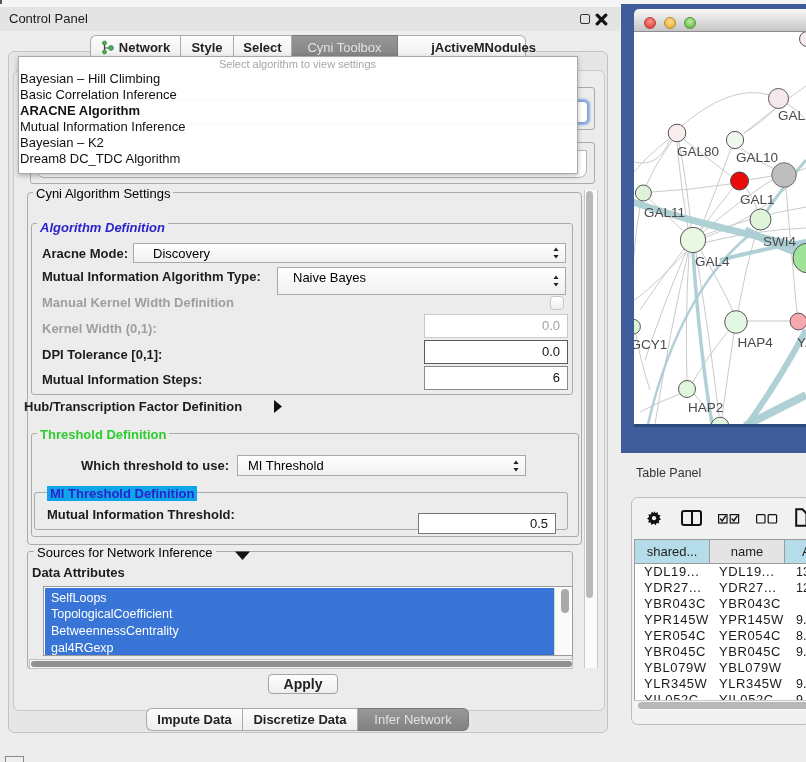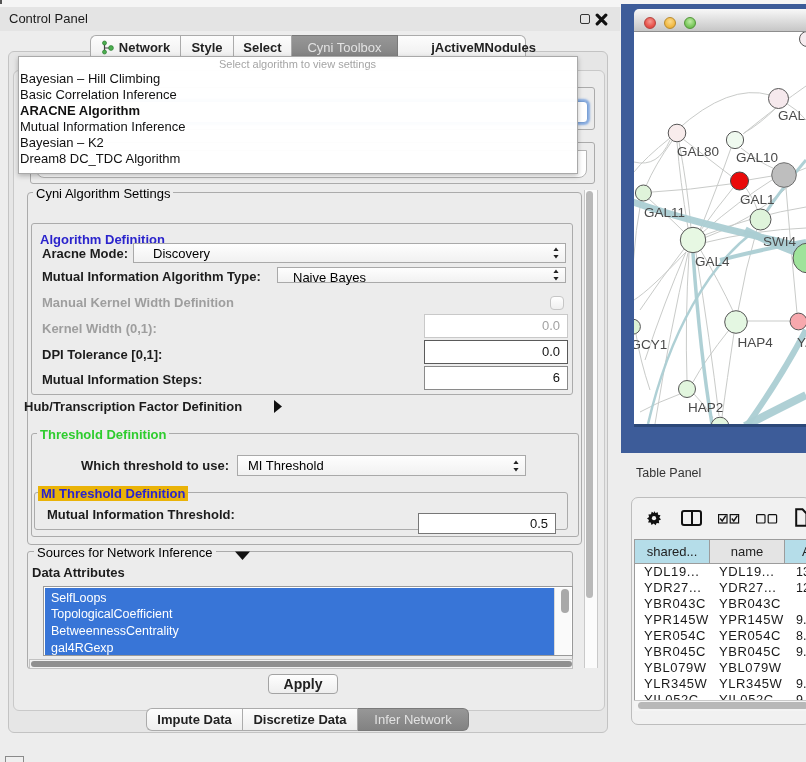--- a/index.html
+++ b/index.html
@@ -66,31 +66,31 @@
 <div class="abs" style="left:36px;top:101px;width:552px;height:22px;background:#fff;border:1px solid #b5b5b5;
   border-radius:4px;box-shadow:0 0 2px 2px rgba(100,150,220,0.75);border-color:#7aa0d4;box-sizing:border-box;"></div>
 <div class="grp" style="left:30px;top:142px;width:565px;height:42px;"></div>
 <div class="abs" style="left:36px;top:150px;width:551px;height:28px;background:#fff;border:1px solid #b5b5b5;
   border-radius:0 0 8px 8px;box-sizing:border-box;"></div>
 
 <div class="grp" style="left:27px;top:192px;width:555px;height:353px;border-radius:4px;"></div>
 <div class="gtitle" style="left:33px;top:186px;background:#ececec;">Cyni Algorithm Settings</div>
 
 <div class="grp" style="left:31px;top:223px;width:542px;height:172px;"></div>
-<div class="gtitle b" style="left:37px;top:232px;background:#ececec;color:#2a23cc;">Algorithm Definition</div>
+<div class="gtitle b" style="left:37px;top:220px;background:#ececec;color:#2a23cc;font-style:italic;">Algorithm Definition</div>
 
 <div class="lbl b" style="left:42px;top:246px;">Aracne Mode:</div>
 <div class="combo" style="left:133px;top:243px;width:433px;height:20px;">
   <span style="position:absolute;left:19px;top:2px;font-size:13px;">Discovery</span>
   <svg class="ar" viewBox="0 0 8 12">
       <path d="M4 0.5 L6.6 4 L1.4 4 Z M4 11.5 L6.6 8 L1.4 8 Z" fill="#222"></path>
     </svg>
 </div>
 <div class="lbl b" style="left:42px;top:269px;">Mutual Information Algorithm Type:</div>
-<div class="combo" style="left:277px;top:267px;width:289px;height:16px;">
+<div class="combo" style="left:277px;top:267px;width:289px;height:28px;">
   <span style="position:absolute;left:15px;top:2px;font-size:13px;">Naive Bayes</span>
   <svg class="ar" viewBox="0 0 8 12">
       <path d="M4 0.5 L6.6 4 L1.4 4 Z M4 11.5 L6.6 8 L1.4 8 Z" fill="#222"></path>
     </svg>
 </div>
 <div class="lbl b" style="left:42px;top:295px;color:#9e9e9e;">Manual Kernel Width Definition</div>
 <div class="abs" style="left:550px;top:296px;width:14px;height:14px;background:linear-gradient(#fff,#efefef);
   border:1px solid #c6c6c6;border-radius:4px;box-sizing:border-box;"></div>
 <div class="lbl b" style="left:42px;top:321px;color:#9e9e9e;">Kernel Width (0,1):</div>
 <div class="fld" style="left:424px;top:314px;width:144px;height:24px;border:1px solid #c9c9c9;
@@ -110,21 +110,21 @@
 <div class="grp" style="left:31px;top:433px;width:548px;height:104px;"></div>
 <div class="gtitle b" style="left:37px;top:427px;background:#ececec;color:#2ecc2e;">Threshold Definition</div>
 <div class="lbl b" style="left:81px;top:458px;">Which threshold to use:</div>
 <div class="combo" style="left:237px;top:455px;width:289px;height:21px;">
   <span style="position:absolute;left:10px;top:2px;font-size:13px;">MI Threshold</span>
   <svg class="ar" viewBox="0 0 8 12">
       <path d="M4 0.5 L6.6 4 L1.4 4 Z M4 11.5 L6.6 8 L1.4 8 Z" fill="#222"></path>
     </svg>
 </div>
 <div class="grp" style="left:34px;top:492px;width:534px;height:38px;"></div>
-<div class="gtitle b" style="left:38px;top:486px;background:#eab308;color:#2a23cc;">MI Threshold Definition</div>
+<div class="gtitle b" style="left:47px;top:486px;background:#0ea5e9;color:#2a23cc;">MI Threshold Definition</div>
 <div class="lbl b" style="left:47px;top:507px;">Mutual Information Threshold:</div>
 <div class="fld" style="left:418px;top:505px;width:138px;height:21px;border:1px solid #777;
   color:#111;line-height:19px;margin-top:8px;">0.5</div>
 
 <div class="grp" style="left:27px;top:551px;width:546px;height:118px;"></div>
 <div class="gtitle" style="left:34px;top:545px;background:#ececec;">Sources for Network Inference</div>
 <svg class="abs" style="left:235px;top:551px;" width="15" height="9" viewBox="0 0 15 9">
   <path d="M0 0.5 L15 0.5 L7.5 9 Z" fill="#111"></path>
   </svg>
 <div class="lbl b" style="left:32px;top:565px;">Data Attributes</div>

